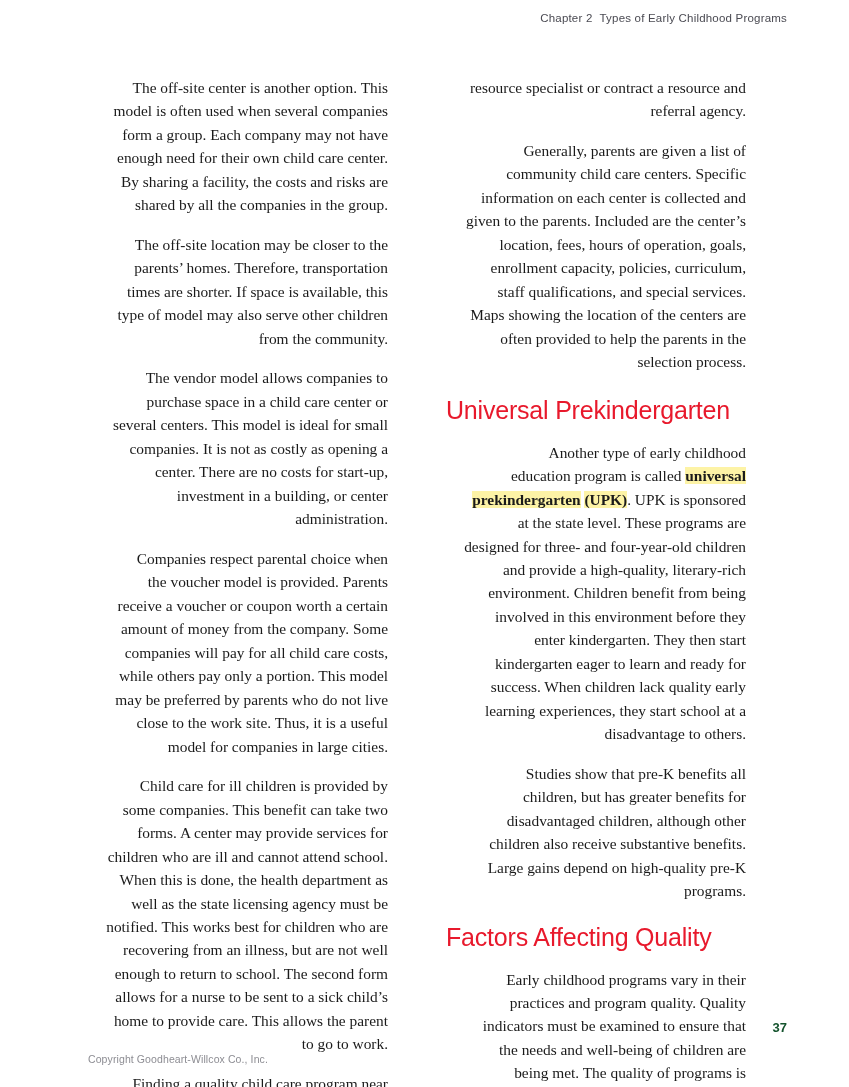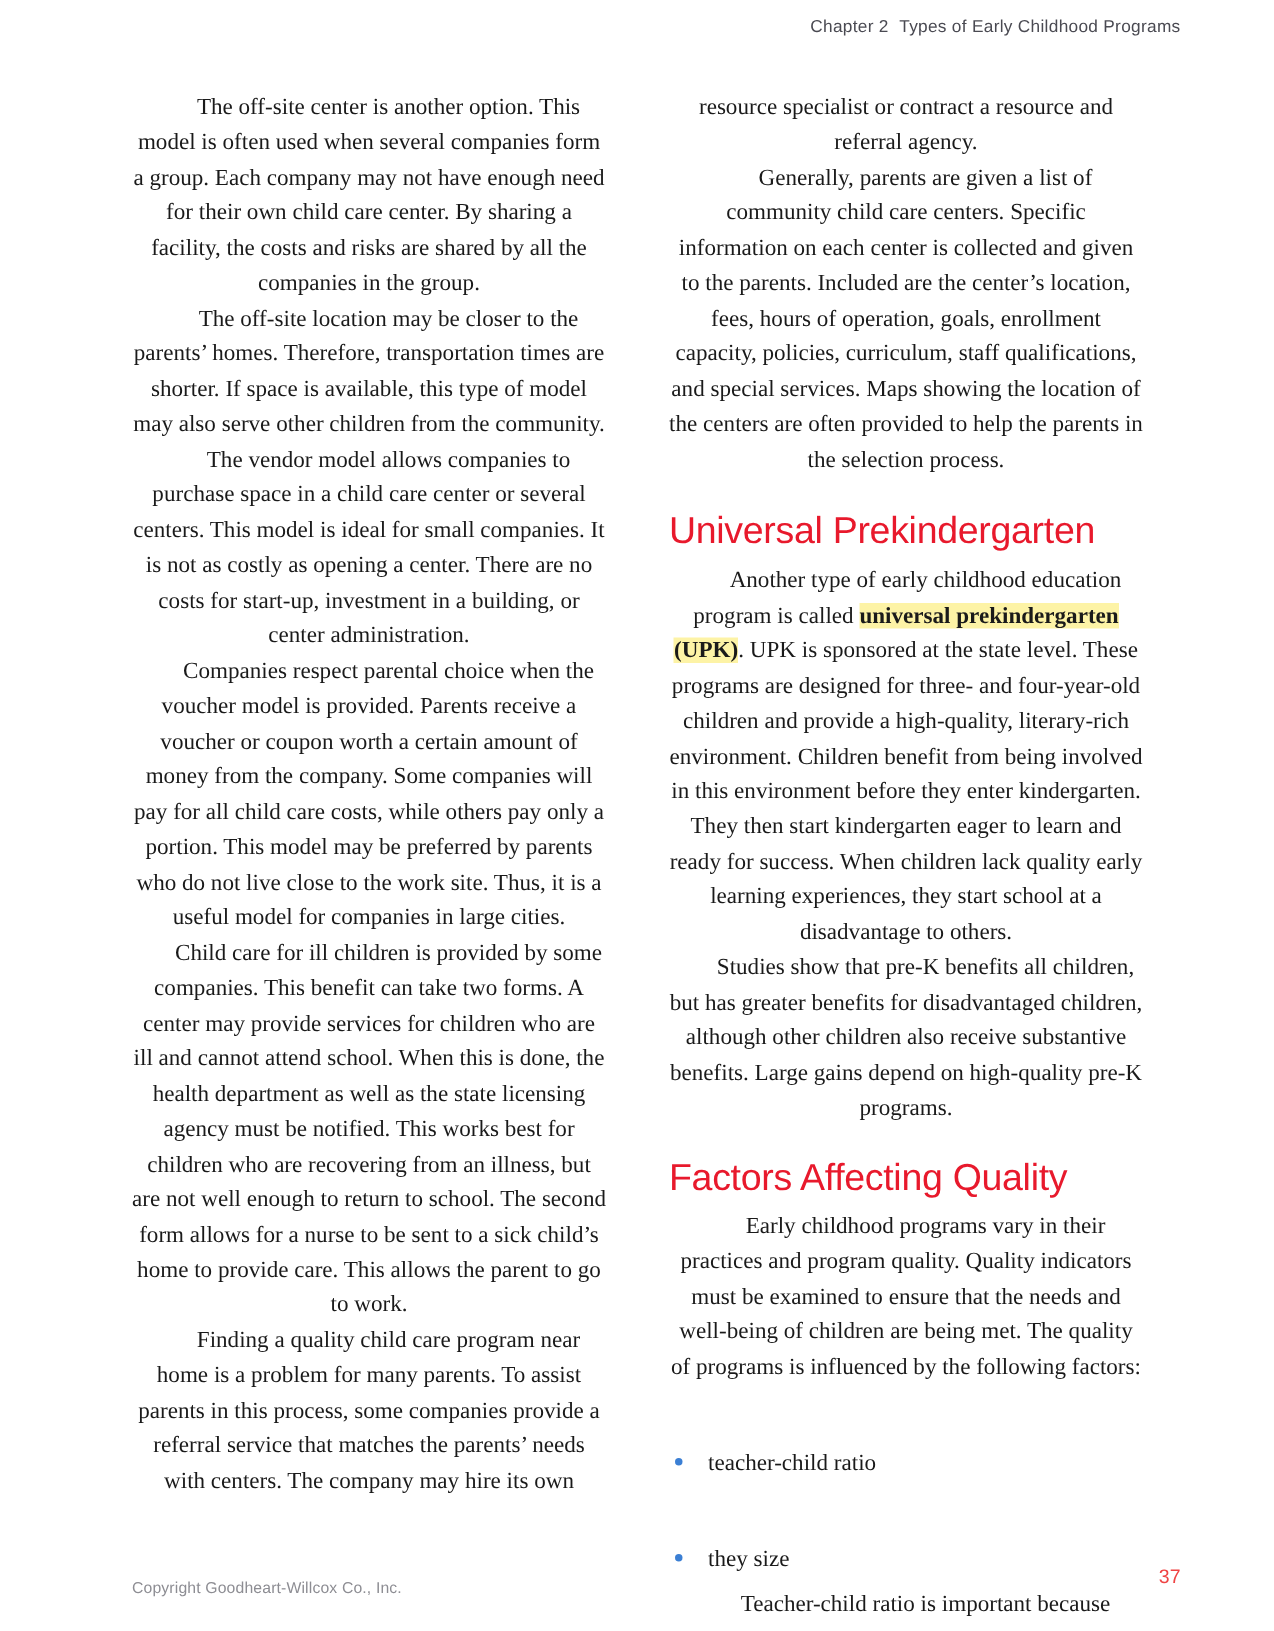--- a/index.html
+++ b/index.html
@@ -40,24 +40,24 @@
     top: 60px;
     left: 88px;
     width: 675px;
     display: flex;
     gap: 42px;
   }
   .col {
     width: 316px;
   }
   p {
-    margin: 0;
+    margin: 16px;
     font-size: 15.4px;
     line-height: 1.525;
-    text-align: center;
+    text-align: right;
   }
   p.indent {
     text-indent: 26px;
   }
   h2 {
     margin: 22px 0 6px 0;
     font-family: "Liberation Sans", sans-serif;
     font-weight: normal;
     font-size: 25px;
     color: #e8192c;
@@ -98,25 +98,25 @@
     left: 88px;
     bottom: 22px;
     font-family: "Liberation Sans", sans-serif;
     font-size: 10.5px;
     color: #8d8d93;
     letter-spacing: 0.1px;
   }
   .folio {
     position: absolute;
     right: 62px;
-    bottom: 29px;
+    bottom: 52px;
     font-family: "Liberation Sans", sans-serif;
     font-size: 13px;
-    font-weight: normal;
-    color: #ef4444;
+    font-weight: bold;
+    color: #14532d;
   }
 </style>
 </head>
 <body>
 
 <div class="page">
 
   <div class="running-head">
     <span class="chap">Chapter 2</span><span>Types of Early Childhood Programs</span>
   </div>

